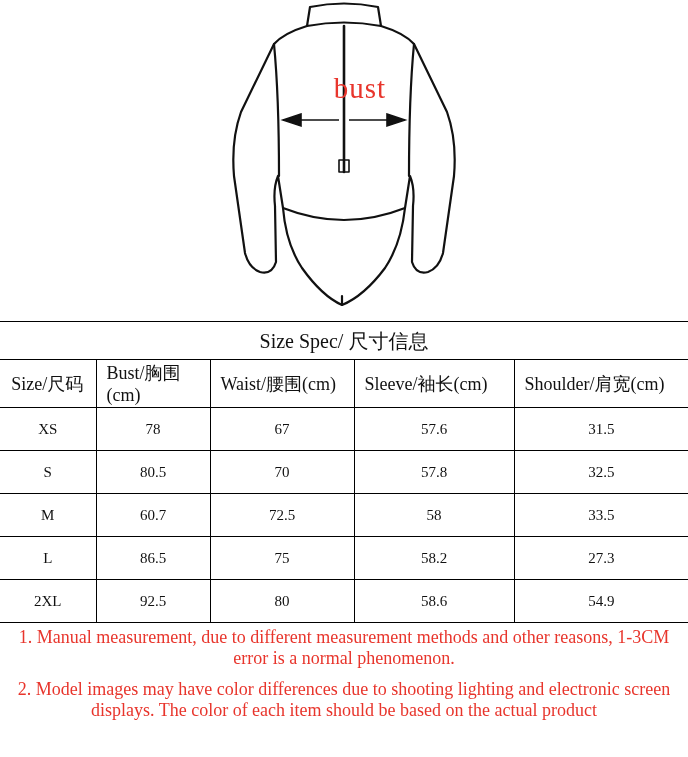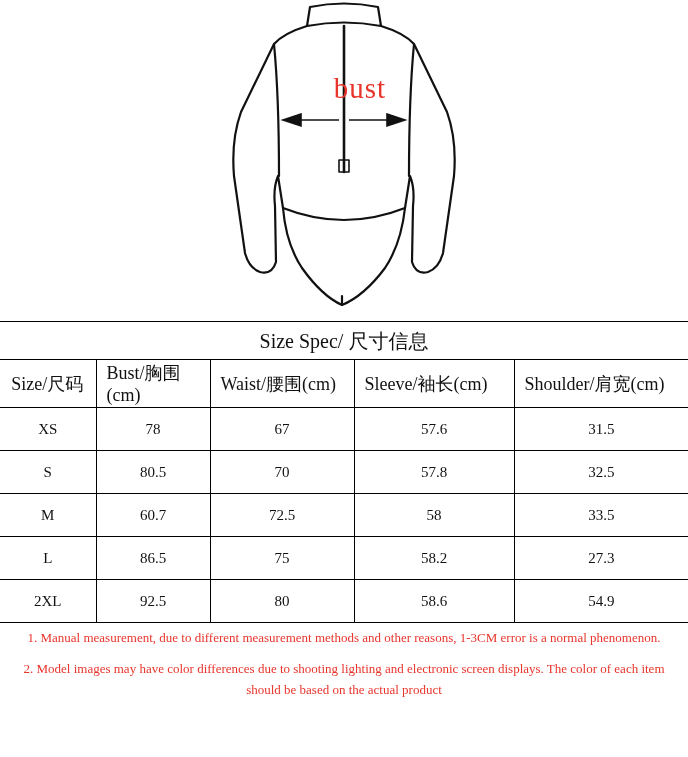--- a/index.html
+++ b/index.html
@@ -91,21 +91,21 @@
   col.c2 { width: 144px; }
   col.c3 { width: 160px; }
   col.c4 { width: 174px; }
   
   .notes {
     padding: 4px 6px 0 6px;
     box-sizing: border-box;
   }
   .note {
     color: #e8352c;
-    font-size: 13px;
+    font-size: 18px;
     line-height: 21px;
     text-align: center;
     font-family: "Liberation Serif", serif;
     margin-bottom: 10px;
   }
 </style>
 </head>
 <body>
 
 <div class="page">

